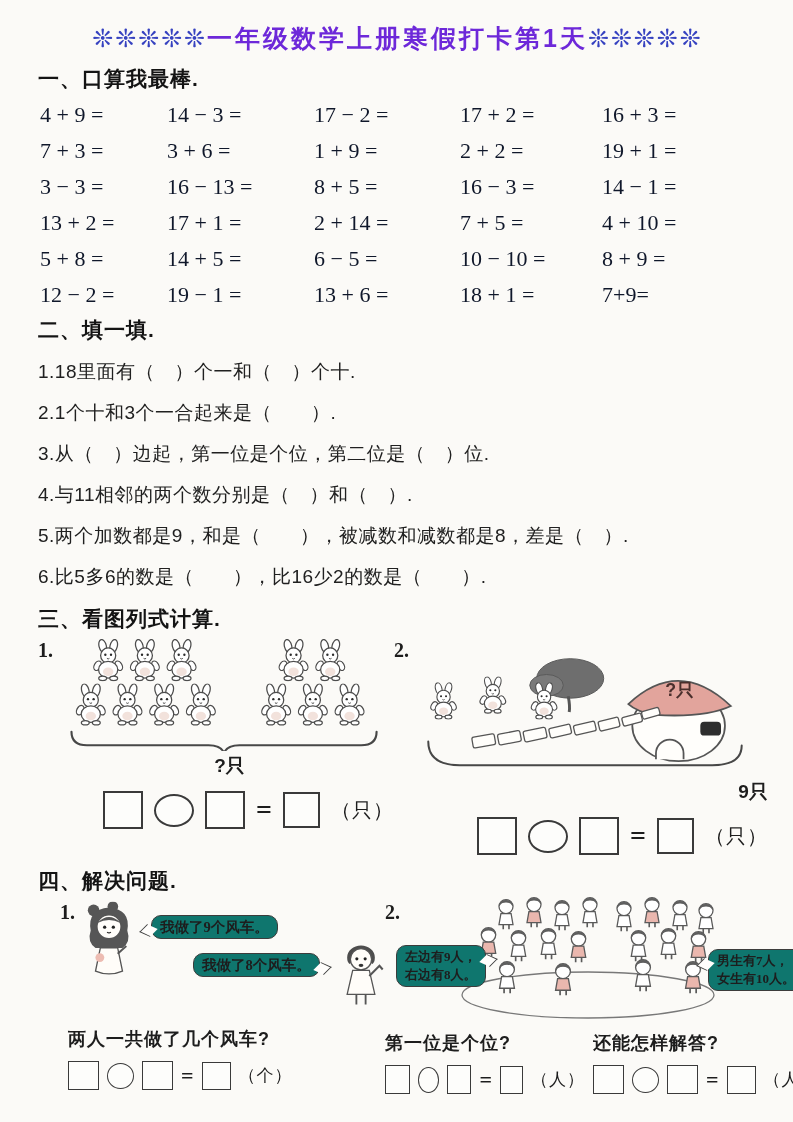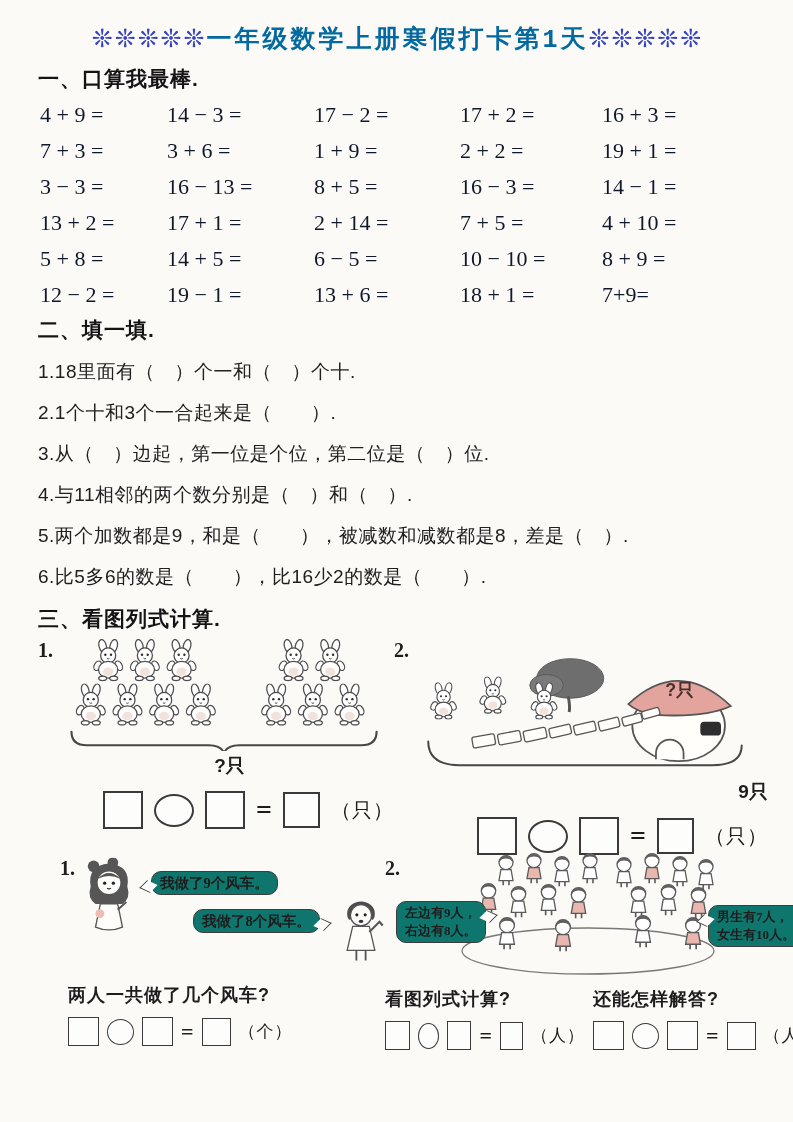--- a/index.html
+++ b/index.html
@@ -6,21 +6,21 @@
   html,body { background:#e8e8e8; }
   .page {
     width:793px; height:1122px; margin:0 auto; overflow:hidden;
     background:#fbfaf7; color:#1d1d1d; position:relative;
     font-family:"Liberation Sans", sans-serif;
     padding:22px 36px 0 38px;
   }
   
   .title { text-align:center; font-size:25px; font-weight:700; margin-bottom:10px; white-space:nowrap; }
   .title .snow  { color:#3642c0; letter-spacing:2px; font-weight:400; }
-  .title .ttext { color:#0369a1; letter-spacing:3px; font-family:Liberation Mono, monospace; }
+  .title .ttext { color:#6d28d9; letter-spacing:3px; font-family:Liberation Sans, sans-serif; }
   
   h2 { font-size:21px; font-weight:700; color:#141414; margin:8px 0 6px 0; letter-spacing:1px; }
   
   .calc-grid {
     display:grid; grid-template-columns:127px 147px 146px 142px 1fr;
     row-gap:9px; margin:8px 0 8px 2px;
     font-family:"Liberation Serif", serif; font-size:22px; line-height:27px; color:#0f172a;
   }
   
   .fill-list p { font-size:19px; margin:15px 0; letter-spacing:0.5px; color:#202020; }
@@ -226,20 +226,21 @@
           <span class="circ"></span>
           <span class="sq"></span>
           <span class="eqsign">=</span>
           <span class="sq ans"></span>
           <span class="unit">（只）</span>
         </div>
       </div>
     </div>
   </div>
 
+  <h2 style="margin-top:12px;">四、解决问题.</h2>
   <div class="probrow">
 
     <div style="width:355px;">
       <div style="display:flex;">
         <span class="pnum" style="margin-left:22px;">1.</span>
         <div class="scene" style="width:310px; height:112px;">
           <svg width="52" height="90" viewBox="0 0 54 92" style="position:absolute; left:8px; top:0;">
               <use href="#sym-girl"></use>
             </svg>
           <div class="bubble tl" style="left:76px; top:14px;">我做了9个风车。</div>
@@ -293,21 +294,21 @@
             <div>右边有8人。</div>
           </div>
           <div class="bubble tl" style="left:308px; top:48px; font-size:13px;">
             <div>男生有7人，</div>
             <div>女生有10人。</div>
           </div>
         </div>
       </div>
       <div style="display:flex; margin-top:12px;">
         <div style="width:200px;">
-          <p class="question">看图列式计算?</p>
+          <p class="question">第一位是个位?</p>
           <div class="eq small">
             <span class="sq"></span>
             <span class="circ"></span>
             <span class="sq"></span>
             <span class="eqsign">=</span>
             <span class="sq ans"></span>
             <span class="unit">（人）</span>
           </div>
         </div>
         <div style="flex:1; padding-left:8px;">

